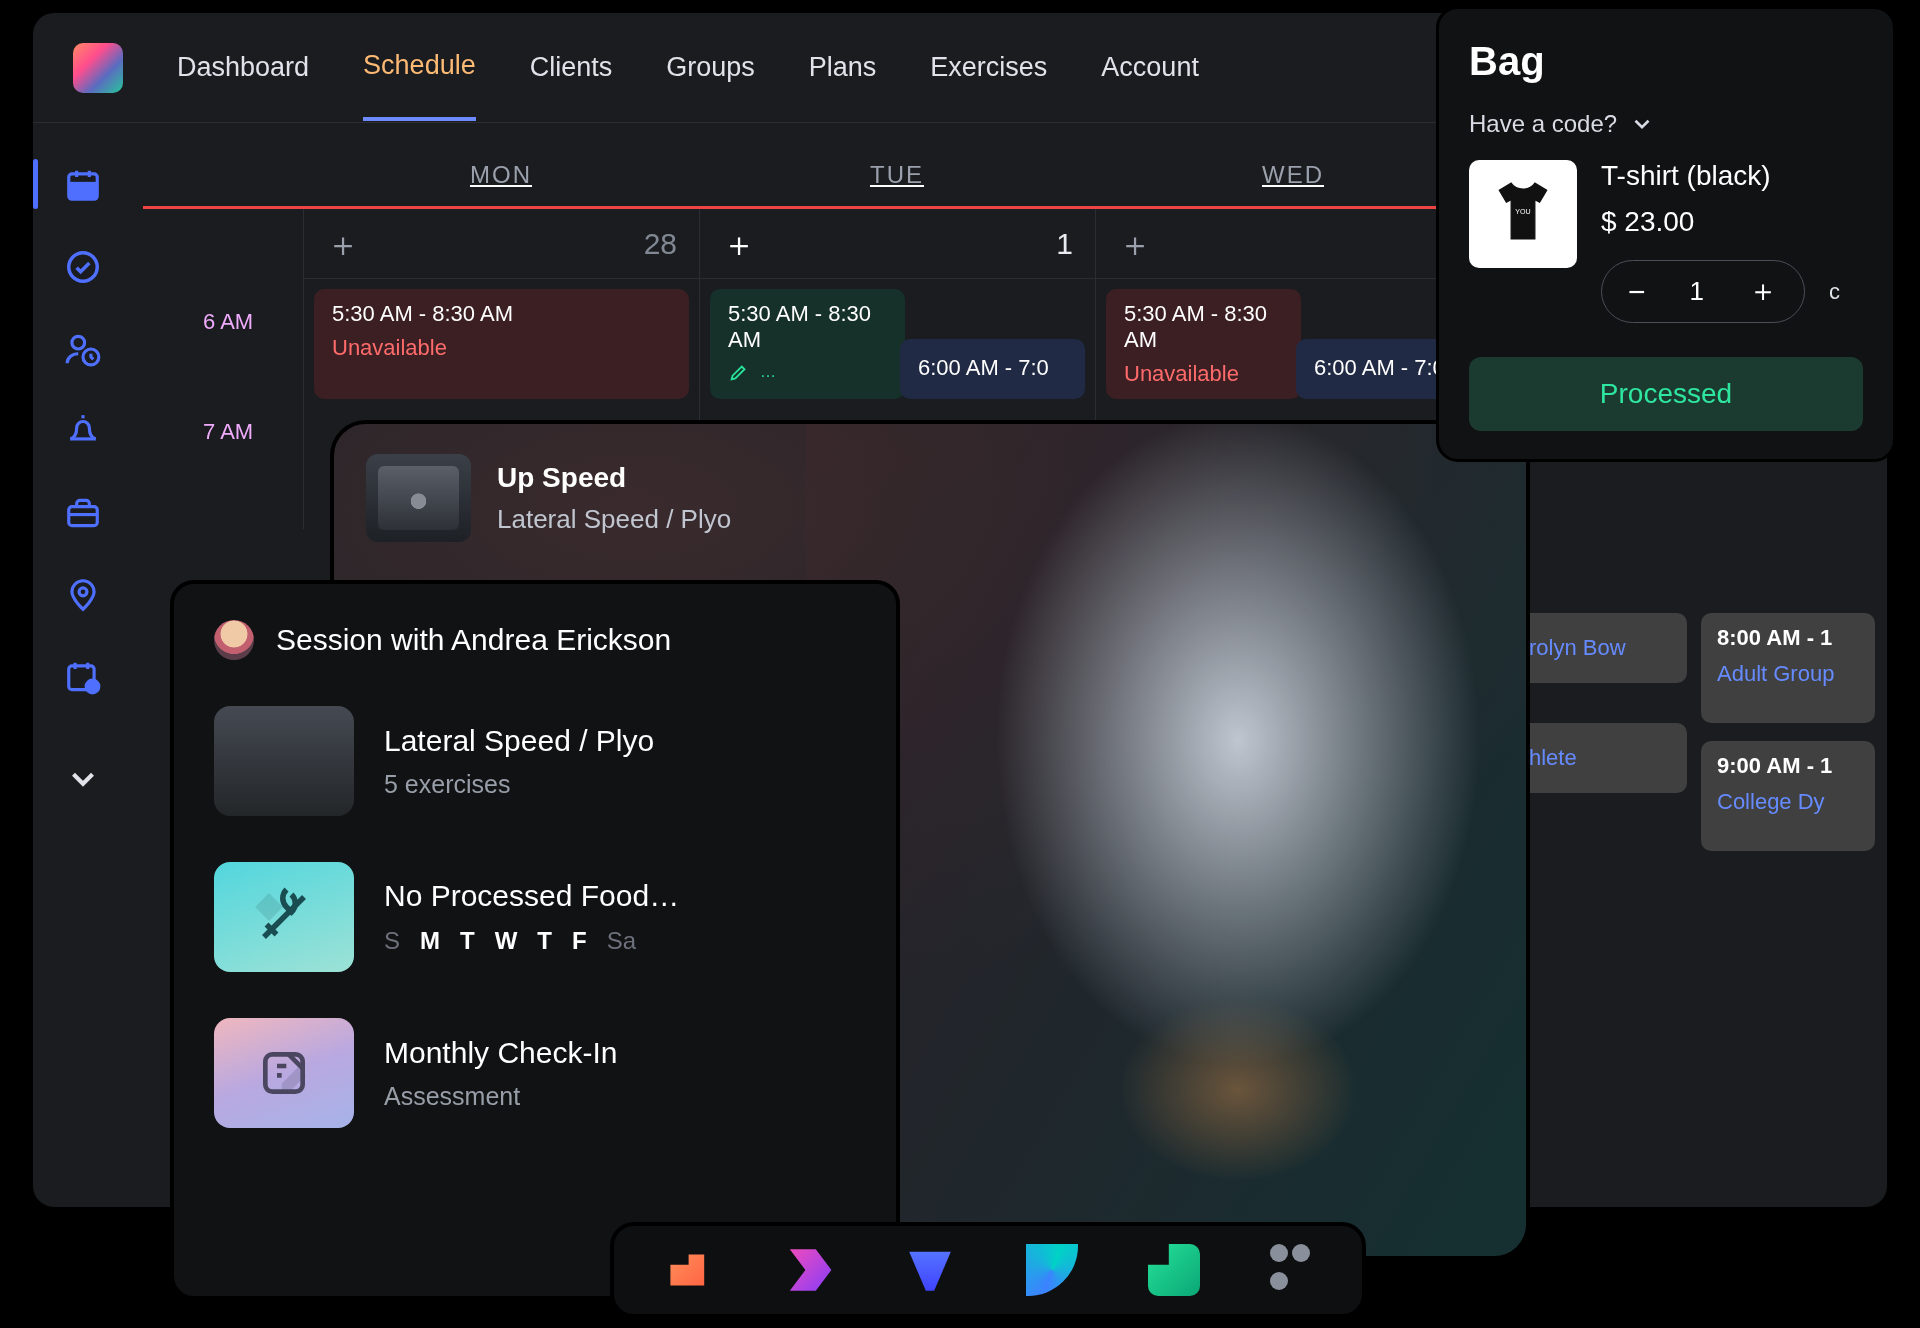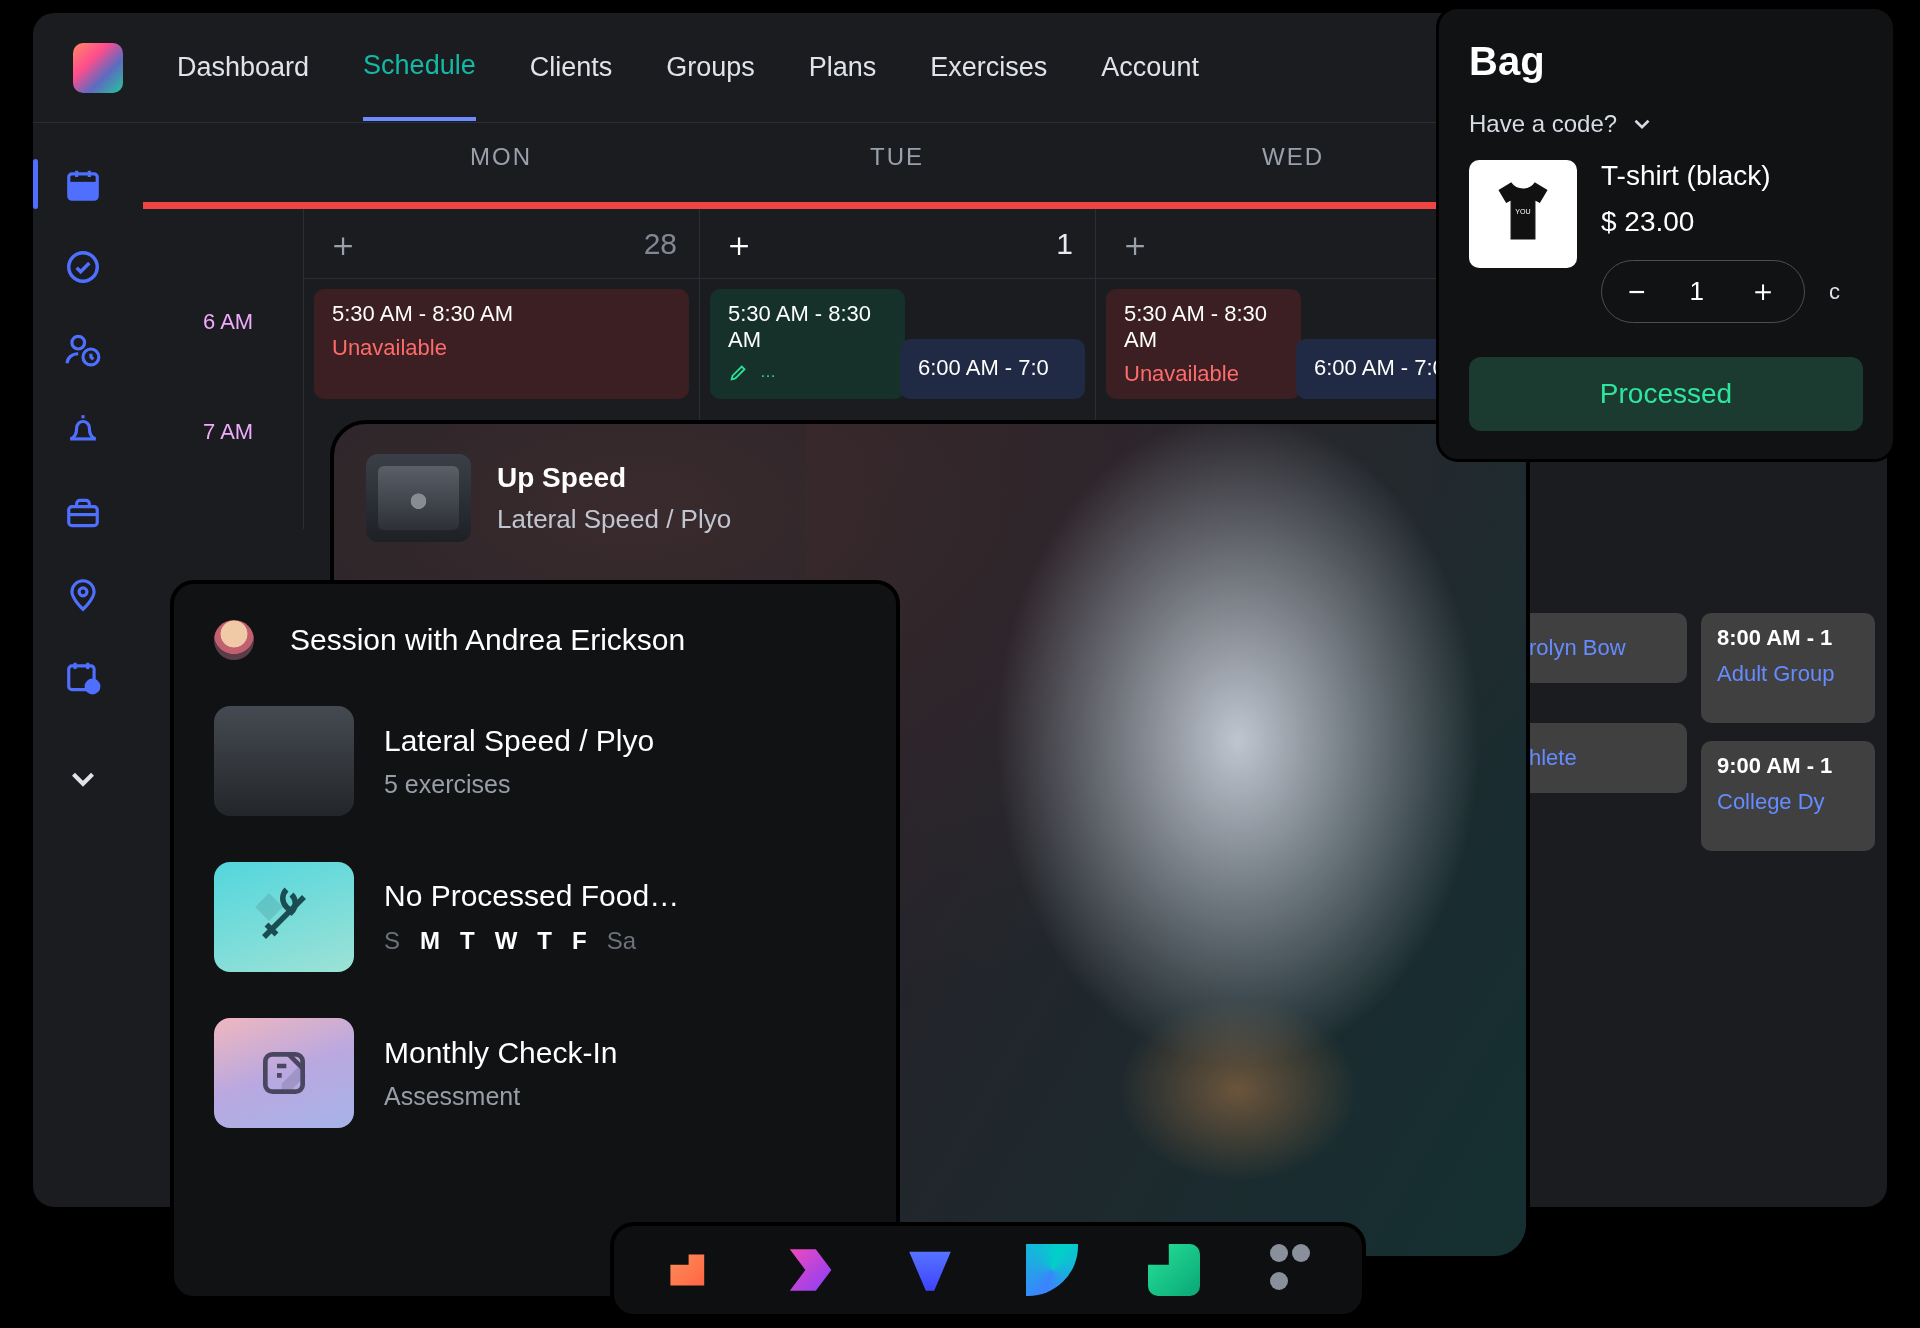--- a/index.html
+++ b/index.html
@@ -47,21 +47,21 @@
   }
   .nav-item {
     font-size: 27px;
     color: #e0e3ea;
     cursor: pointer;
     padding-bottom: 36px;
     margin-bottom: -36px;
     font-weight: 500;
   }
   .nav-item.active {
-    color: #14b8a6;
+    color: #fdba74;
     border-bottom: 4px solid #6d8aff;
   }
 
   
   .icon-rail {
     position: absolute;
     left: 0;
     top: 130px;
     width: 100px;
     display: flex;
@@ -99,23 +99,25 @@
   
   .calendar {
     position: absolute;
     left: 110px;
     top: 130px;
     right: 0;
     bottom: 0;
   }
   .day-headers {
     display: flex;
-    border-bottom: 7px solid #ef4444;
+    border-bottom: 3px solid #ef4444;
     height: 66px;
+    align-items: center;
     padding-left: 160px;
+    text-decoration: underline;
   }
   .day-head {
     flex: 1;
     text-align: center;
     font-size: 24px;
     letter-spacing: 2px;
     color: #9aa0ac;
     font-weight: 500;
   }
 
@@ -237,21 +239,21 @@
     top: 580px;
     width: 730px;
     height: 720px;
     background: #111214;
     border: 4px solid #000;
     border-radius: 24px;
     padding: 36px 40px;
     overflow: hidden;
   }
   .session-head {
-    display: flex; align-items: center; gap: 36px;
+    display: flex; align-items: center; gap: 22px;
   }
   .avatar {
     width: 40px; height: 40px; border-radius: 50%;
     background: radial-gradient(circle at 50% 35%, #f0c9a7 0 40%, #c26070 42% 60%, #5a3d48 62%);
   }
   .session-title { font-size: 30px; font-weight: 500; }
 
   .s-item { display: flex; gap: 30px; margin-top: 46px; align-items: center; }
   .s-thumb {
     width: 140px; height: 110px; border-radius: 16px;

